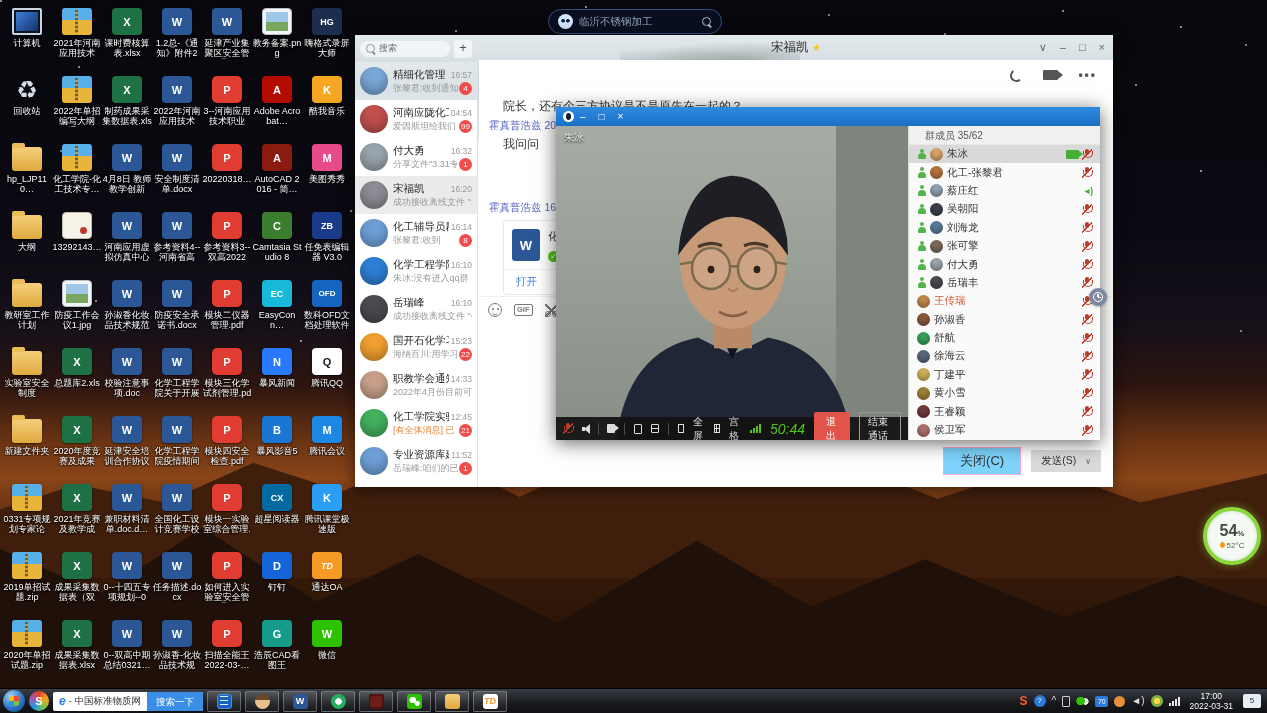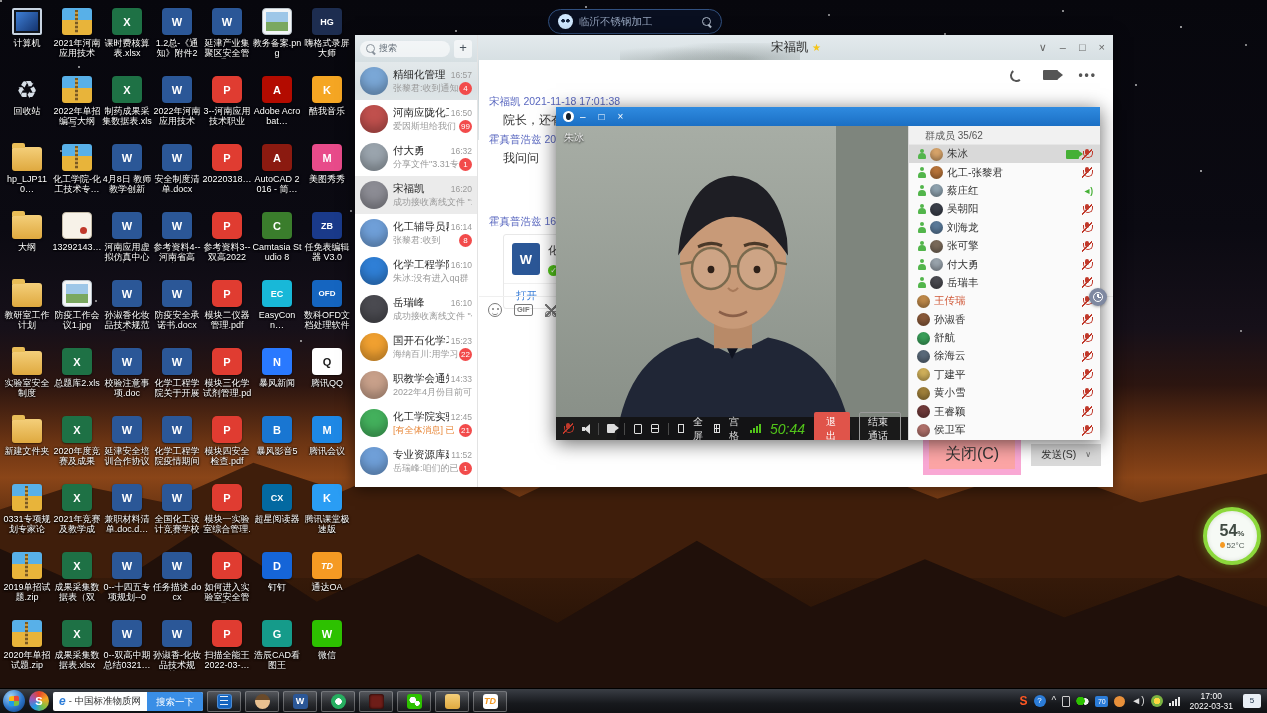--- a/index.html
+++ b/index.html
@@ -107,21 +107,21 @@
   .toolrow{position:absolute;left:0;right:0;top:236px;border-top:1px solid #efefef;display:flex;align-items:center;gap:12px;padding:6px 0 0 9px;}
   .smiley{width:14px;height:14px;border:1.5px solid #7a7a7a;border-radius:50%;position:relative;}
   .smiley::before{content:"";position:absolute;left:2.5px;top:3.5px;width:2px;height:2px;border-radius:50%;background:#7a7a7a;box-shadow:5px 0 0 #7a7a7a;}
   .smiley::after{content:"";position:absolute;left:2.5px;top:6px;width:6px;height:3.5px;border-bottom:1.5px solid #7a7a7a;border-radius:0 0 6px 6px;}
   .gifico{border:1.5px solid #7a7a7a;border-radius:2px;font-size:7.5px;font-weight:bold;color:#7a7a7a;padding:1px 2px;line-height:1;}
   .sciss{width:13px;height:13px;position:relative;background:linear-gradient(45deg,transparent 45%,#7a7a7a 45% 55%,transparent 55%),linear-gradient(-45deg,transparent 45%,#7a7a7a 45% 55%,transparent 55%);}
   .sciss::before{content:"";position:absolute;left:0;bottom:0;width:4px;height:4px;border:1.2px solid #7a7a7a;border-radius:50%;}
   .sciss::after{content:"";position:absolute;right:0;bottom:0;width:4px;height:4px;border:1.2px solid #7a7a7a;border-radius:50%;}
   .lines{width:12px;height:11px;background:repeating-linear-gradient(#7a7a7a 0 1.5px,transparent 1.5px 4.5px);}
   .btnrow{position:absolute;right:12px;bottom:12px;display:flex;gap:10px;align-items:center;}
-  .btn-close{border:6px solid #f9a8d4;background:#fca5a5;font-size:16px;padding:4px 16px;color:#333;}
+  .btn-close{border:1px solid #f9a8d4;background:#7dd3fc;font-size:13px;padding:4px 16px;color:#333;}
   .btn-send{background:#dadada;font-size:10.5px;padding:4px 10px;color:#333;display:flex;align-items:center;gap:9px;}
   .caret{font-size:8px;color:#666;}
   .handle{position:absolute;left:1089px;top:288px;width:18px;height:18px;border-radius:50%;background:#7e8countsa;background:#7e88a0;display:flex;align-items:center;justify-content:center;z-index:12;box-shadow:0 1px 3px rgba(0,0,0,.3);}
   .clockico{width:10px;height:10px;border:1.4px solid #fff;border-radius:50%;position:relative;}
   .clockico::before{content:"";position:absolute;left:3.4px;top:1.2px;width:1.3px;height:3.2px;background:#fff;}
   .clockico::after{content:"";position:absolute;left:4px;top:3.6px;width:2.6px;height:1.3px;background:#fff;}
 
   
   .call{position:absolute;left:556px;top:107px;width:544px;height:333px;z-index:10;box-shadow:0 3px 18px rgba(0,0,0,.6);}
   .ctitle{height:19px;background:linear-gradient(180deg,#2f8be0,#1b6fc4);display:flex;align-items:center;padding:0 7px;gap:6px;}
@@ -527,21 +527,21 @@
                 <span class="cprev">张黎君:收到通知</span>
                 <span class="cbadge">4</span>
               </div>
             </div>
           </div>
           <div class="citem">
             <span class="cav" style="background: rgb(192, 80, 77);"></span>
             <div class="cmain">
               <div class="crow">
                 <span class="cname">河南应陇化工</span>
-                <span class="ctime">16:50</span>
+                <span class="ctime">04:54</span>
               </div>
               <div class="crow">
                 <span class="cprev">爱因斯坦给我们</span>
                 <span class="cbadge">99</span>
               </div>
             </div>
           </div>
           <div class="citem">
             <span class="cav" style="background: rgb(154, 164, 173);"></span>
             <div class="cmain">
@@ -667,21 +667,20 @@
           <span>×</span>
         </span>
       </div>
       <div class="cbody">
         <div class="callrow">
           <span class="phone"></span>
           <span class="camg2"></span>
           <span class="dots3">•••</span>
         </div>
         <div class="msgs">
-          <div class="sender">宋福凯 2021-11-18 17:01:38</div>
           <div class="mtext">院长，还有个三方协议是不是原先在一起的？</div>
           <div class="sender">霍真普浩兹 2021-11-18 17:02:10</div>
           <div class="mtext">我问问</div>
           <div class="gap"></div>
           <div class="sender">霍真普浩兹 16:20:46</div>
           <div class="fcard">
             <div class="fctop">
               <div class="fcico">W</div>
               <div style="min-width:0;">
                 <div class="fcname">化学工程学院文件.docx</div>

